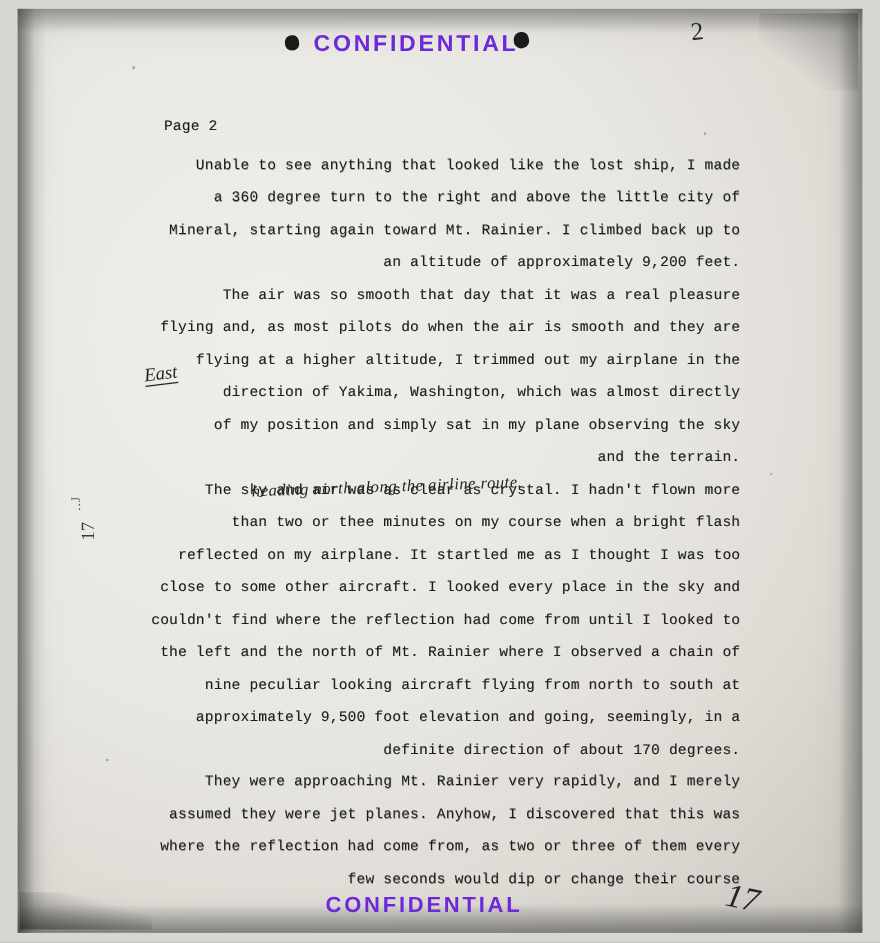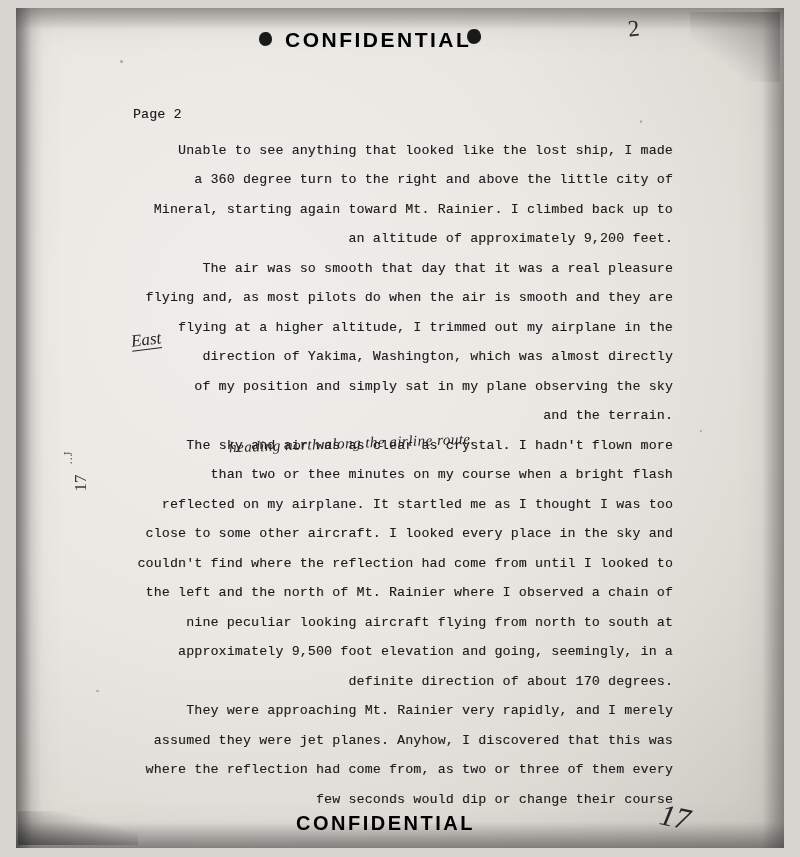--- a/index.html
+++ b/index.html
@@ -83,21 +83,21 @@
     height: 70px;
     background: linear-gradient(to bottom left, rgba(40,40,40,0.35), rgba(0,0,0,0) 70%);
   }
 
   
   .stamp {
     position: absolute;
     font-family: "Liberation Sans", sans-serif;
     font-weight: bold;
     letter-spacing: 2.5px;
-    color: #000000;
+    color: #6d28d9;
     font-size: 21px;
   }
   .stamp-top { left: 285px; top: 28px; }
   .stamp-bottom { left: 296px; top: 812px; font-size: 20px; letter-spacing: 2.5px; }
 
   .blot {
     position: absolute;
     background: #1a1a1a;
     border-radius: 50% 45% 55% 50% / 50% 55% 45% 50%;
   }
@@ -147,21 +147,21 @@
     top: 100px;
     width: 540px;
     color: #1d1d1f;
     font-family: "Liberation Mono", monospace;
     font-size: 13.2px;
     line-height: 29.5px;
     letter-spacing: 0.2px;
     text-shadow: 0.4px 0.2px 0 rgba(20,20,20,0.35);
   }
   .body-text .pg {
-    margin: 0 0 6px 0;
+    margin: 0 0 6px 16px;
   }
   .body-text p {
     margin: 0;
     text-align: right;
   }
   .ind { display: inline-block; width: 42px; }
 
   
   .hw {
     font-family: "Liberation Serif", serif;

